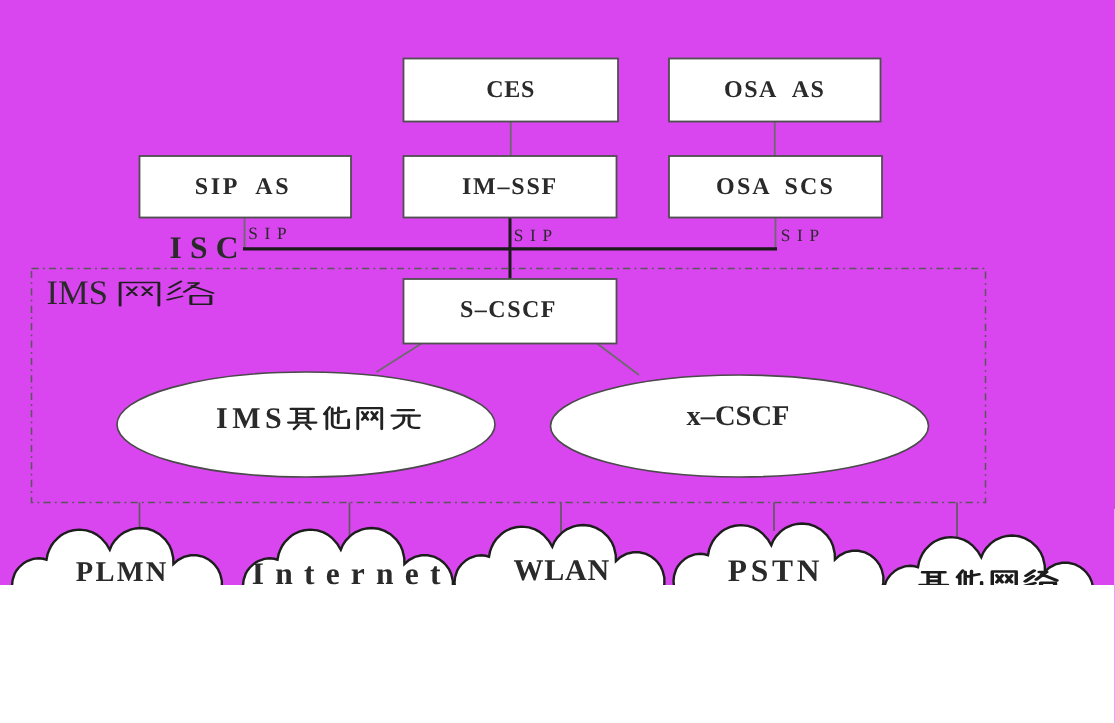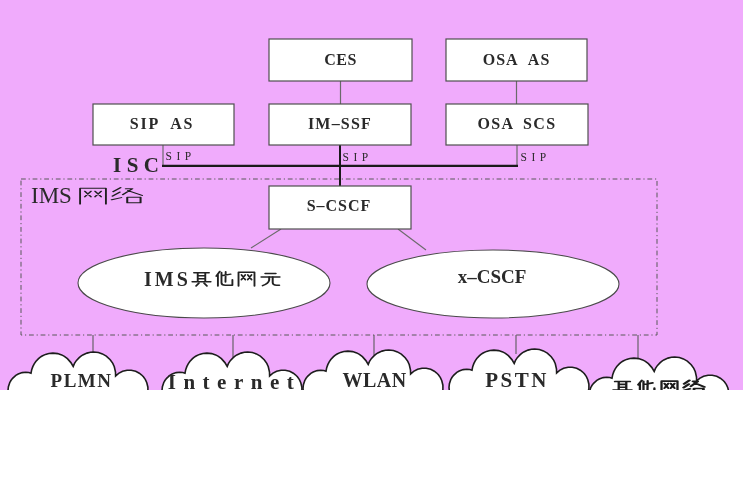--- a/index.html
+++ b/index.html
@@ -1,16 +1,16 @@
 <!DOCTYPE html>
 <html><head>
 <meta charset="utf-8">
 <style>
   html,body{margin:0;padding:0;background:#ffffff;}
-  #stage{position:relative;width:743px;height:390px;background:#f0abfc;overflow:hidden;}
+  #stage{position:relative;width:743px;height:390px;background:#d946ef;overflow:hidden;}
   svg{display:block;}
   text{font-family:"Liberation Serif", serif;fill:#2a2a2a;}
 </style>
 </head>
 <body>
 <div id="stage">
 <svg width="743" height="482" viewBox="0 0 743 482" xmlns="http://www.w3.org/2000/svg">
 <defs>
   <g id="wang" fill="none">
     <path d="M12,10 L12,94 M12,10 L88,10 M88,10 L88,94"></path>

